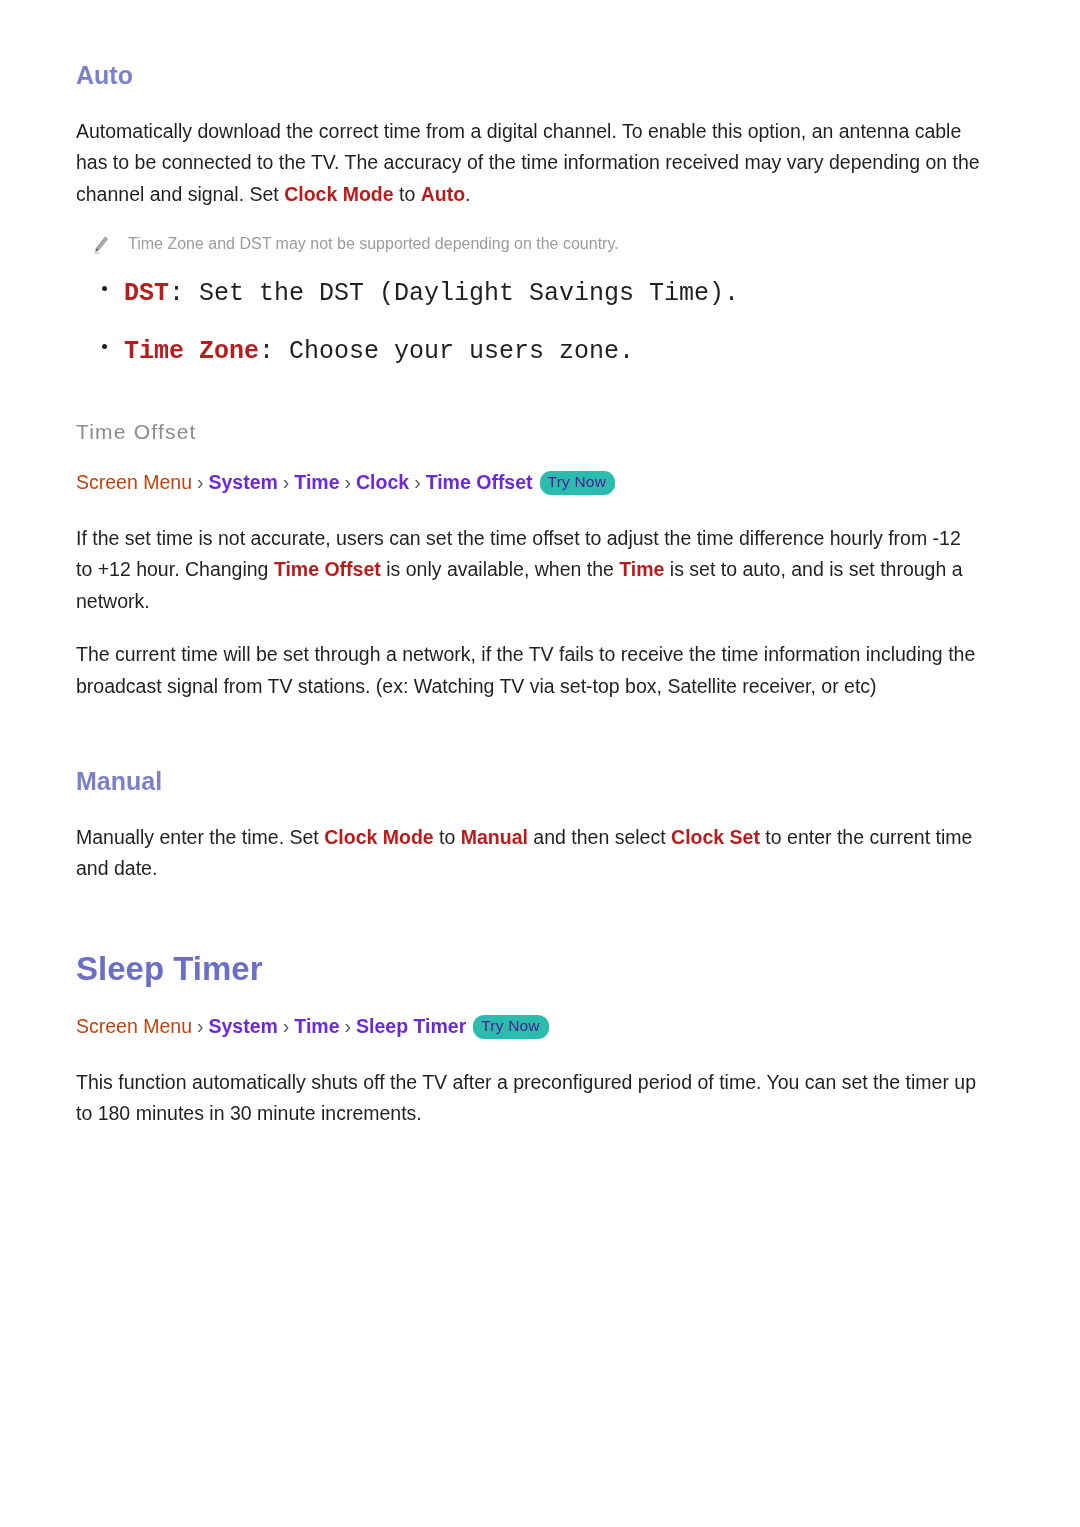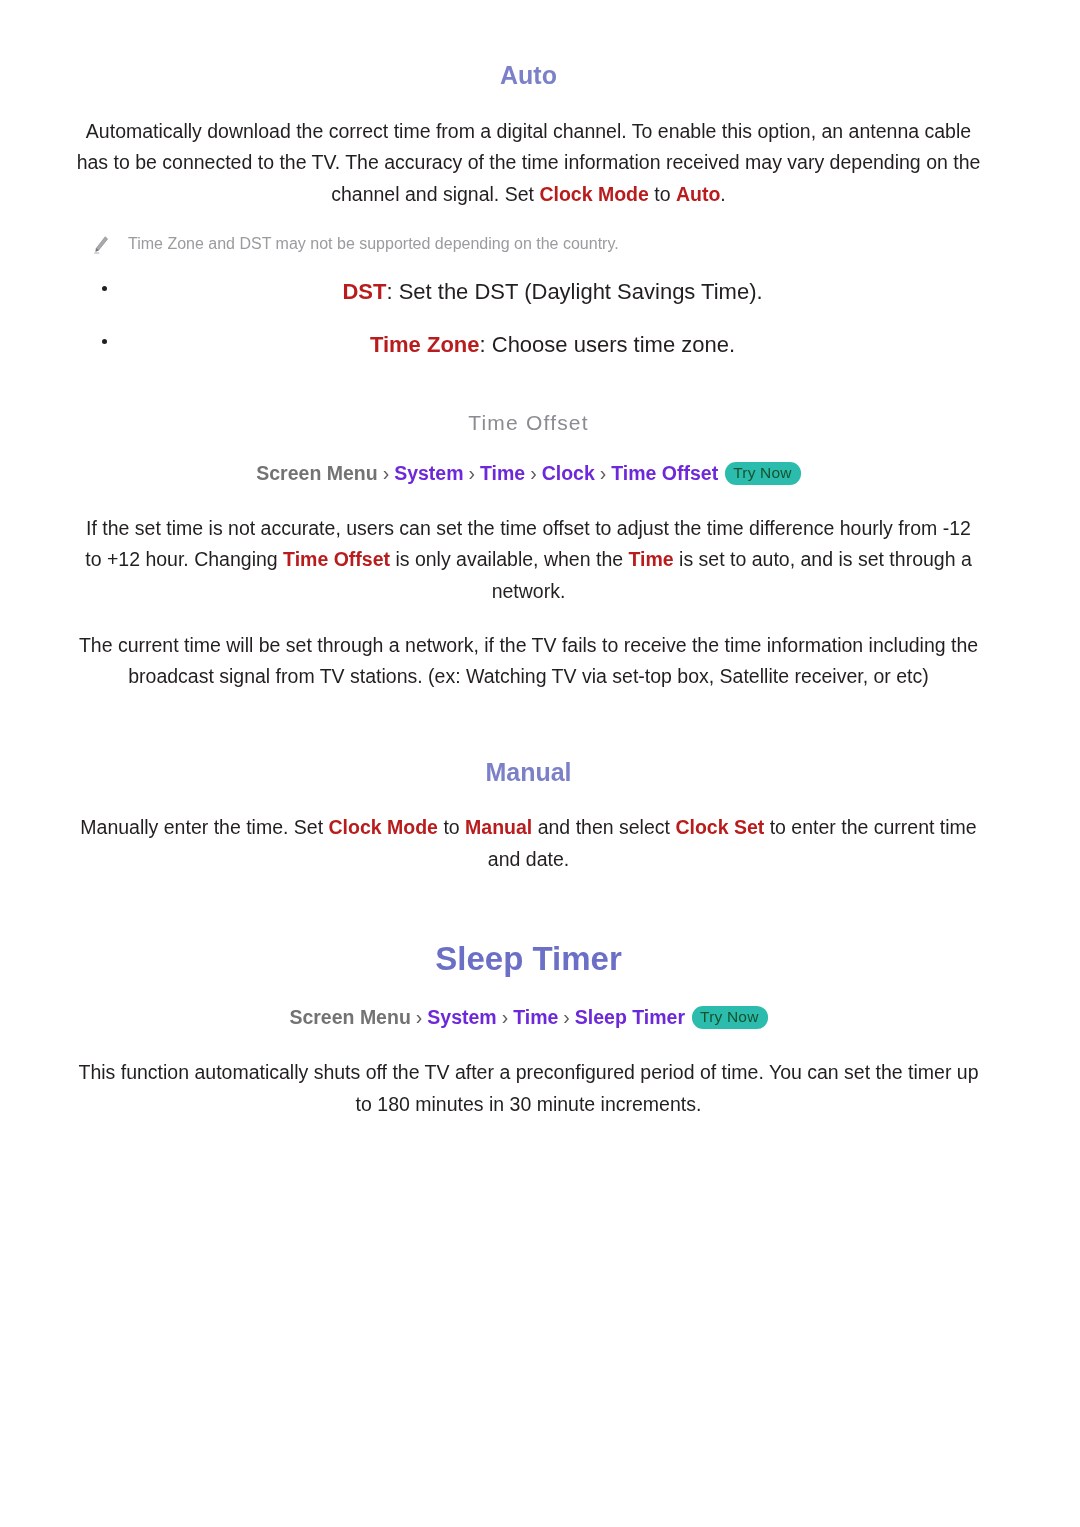--- a/index.html
+++ b/index.html
@@ -13,21 +13,20 @@
     font-family: "Liberation Sans", sans-serif;
     color: #231f20;
     -webkit-font-smoothing: antialiased;
   }
   .page {
     position: relative;
     width: 988px;
     height: 1527px;
     box-sizing: border-box;
     padding: 62px 76px 0 76px;
-    text-align: center;
   }
   .content {
     width: 905px;
   }
 
   
   h2.section-heading {
     font-size: 25px;
     font-weight: bold;
     color: #7b80c8;
@@ -68,36 +67,36 @@
   }
 
   
   .breadcrumb {
     font-size: 19.5px;
     line-height: 1.6;
     color: #231f20;
     margin: 0 0 24px 0;
     display: block;
   }
-  .breadcrumb .crumb-root { color: #737373; font-weight: bold; }
+  .breadcrumb .crumb-root { color: #c2410c; }
   .breadcrumb .crumb {
     color: #6d28d9;
     font-weight: bold;
   }
   .breadcrumb .sep {
     color: #5a5a5a;
     margin: 0 5px;
     font-weight: normal;
   }
 
   
   .try-now {
     display: inline-block;
     background: #2cbcae;
-    color: #14532d;
+    color: #4c1d95;
     font-size: 15.5px;
     font-weight: normal;
     border-radius: 11px;
     padding: 1px 9px 2px 8px;
     margin-left: 7px;
     line-height: 1.32;
     vertical-align: 2px;
     letter-spacing: 0.2px;
   }
 
@@ -122,25 +121,26 @@
   }
 
   
   ul.bullets {
     list-style: none;
     margin: 0 0 6px 0;
     padding: 0 0 0 24px;
   }
   ul.bullets li {
     position: relative;
-    font-size: 22px;
+    font-size: 25px;
     line-height: 1.6;
     color: #231f20;
     padding-left: 24px;
     margin-bottom: 18px;
+    font-family: Liberation Mono, monospace;
   }
   ul.bullets li .dot {
     position: absolute;
     left: 2px;
     top: 12px;
     width: 5px;
     height: 5px;
     background: #231f20;
     border-radius: 50%;
   }
@@ -164,21 +164,21 @@
         </svg>
       </span>
       <span class="note-text">Time Zone and DST may not be supported depending on the country.</span>
     </div>
 
     <ul class="bullets">
       <li>
         <span class="dot"></span><span class="link">DST</span><span>: Set the DST (Daylight Savings Time).</span>
       </li>
       <li>
-        <span class="dot"></span><span class="link">Time Zone</span><span>: Choose users time zone.</span>
+        <span class="dot"></span><span class="link">Time Zone</span><span>: Choose your users zone.</span>
       </li>
     </ul>
 
     <div class="spacer-md"></div>
 
     <h3 class="sub-heading">Time Offset</h3>
 
     <div class="breadcrumb"><span class="crumb-root">Screen Menu</span><span class="sep">›</span><span class="crumb">System</span><span class="sep">›</span><span class="crumb">Time</span><span class="sep">›</span><span class="crumb">Clock</span><span class="sep">›</span><span class="crumb">Time Offset</span><span class="try-now">Try Now</span></div>
 
     <p class="body-text"><span>If the set time is not accurate, users can set the time offset to adjust the time difference hourly from -12 to +12 hour. Changing </span><span class="link">Time Offset</span><span> is only available, when the </span><span class="link">Time</span><span> is set to auto, and is set through a network.</span></p>

